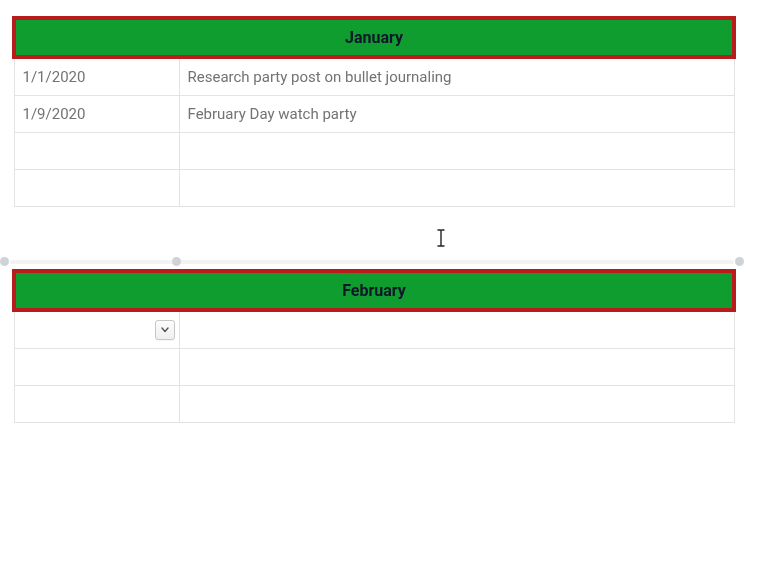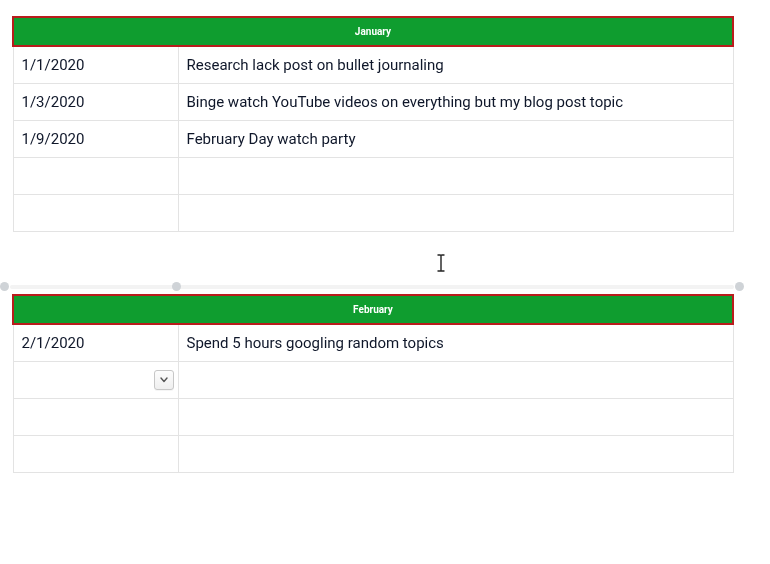--- a/index.html
+++ b/index.html
@@ -18,34 +18,34 @@
     box-sizing: border-box;
   }
   table.month {
     width: 720px;
     border-collapse: collapse;
     table-layout: fixed;
     background: #fff;
   }
   table.month th {
     background: #0f9d2f;
-    color: #ffffff;
+    color: #0f172a;
     font-weight: 700;
-    font-size: 10px;
+    font-size: 16px;
     text-align: center;
     padding: 8px 6px;
-    border: 2px solid #b91c1c;
+    border: 4px solid #b91c1c;
   }
   table.month td {
     border: 1px solid #e3e3e3;
     padding: 8px 8px;
     height: 20px;
     vertical-align: middle;
     font-size: 15px;
-    color: #0f172a;
+    color: #737373;
     background: #fff;
     position: relative;
   }
   table.month col.date { width: 165px; }
   table.month col.task { width: 555px; }
 
   .gap {
     position: relative;
     height: 62px;
   }
@@ -122,25 +122,21 @@
         <col class="task">
       </colgroup>
     <thead>
       <tr>
         <th colspan="2">January</th>
       </tr>
     </thead>
     <tbody>
       <tr>
         <td>1/1/2020</td>
-        <td>Research lack post on bullet journaling</td>
-      </tr>
-      <tr>
-        <td>1/3/2020</td>
-        <td>Binge watch YouTube videos on everything but my blog post topic</td>
+        <td>Research party post on bullet journaling</td>
       </tr>
       <tr>
         <td>1/9/2020</td>
         <td>February Day watch party</td>
       </tr>
       <tr>
         <td></td>
         <td></td>
       </tr>
       <tr>
@@ -169,24 +165,20 @@
           <col class="date">
           <col class="task">
         </colgroup>
       <thead>
         <tr>
           <th colspan="2">February</th>
         </tr>
       </thead>
       <tbody>
         <tr>
-          <td>2/1/2020</td>
-          <td>Spend 5 hours googling random topics</td>
-        </tr>
-        <tr>
           <td>
             <span></span>
             <span class="dd-btn">
               <svg width="8" height="6" viewBox="0 0 8 6">
                 <path d="M1 1 L4 4.5 L7 1" stroke="#555" stroke-width="1.4" fill="none" stroke-linecap="round" stroke-linejoin="round"></path>
               </svg>
             </span>
           </td>
           <td></td>
         </tr>

